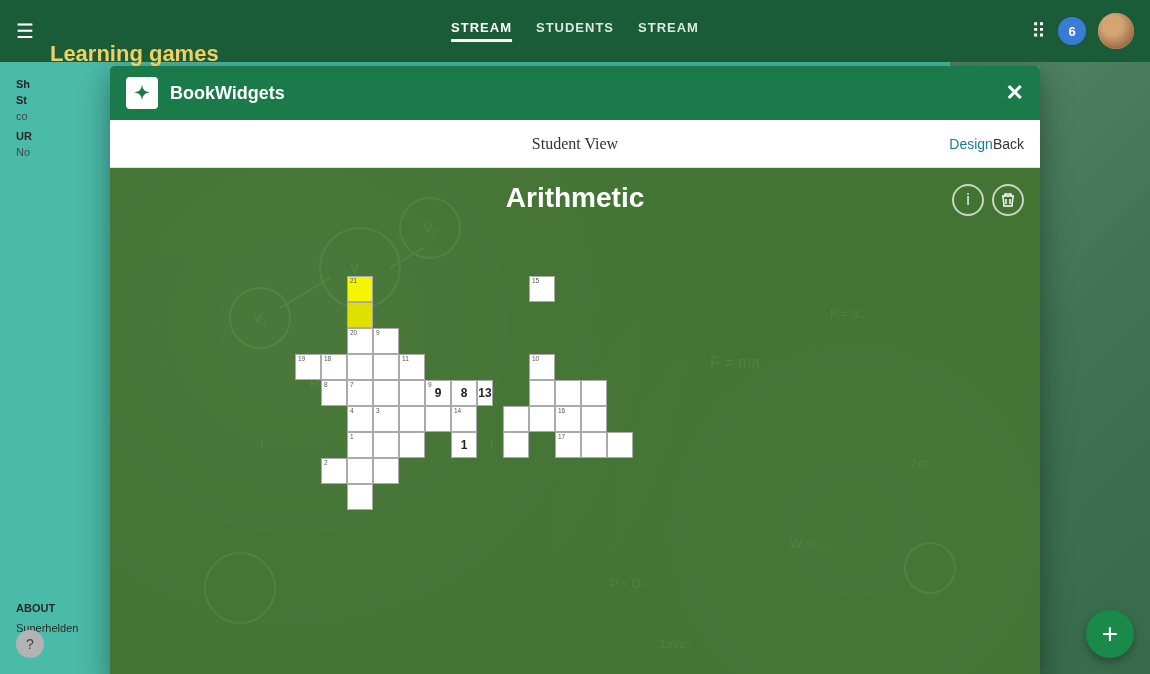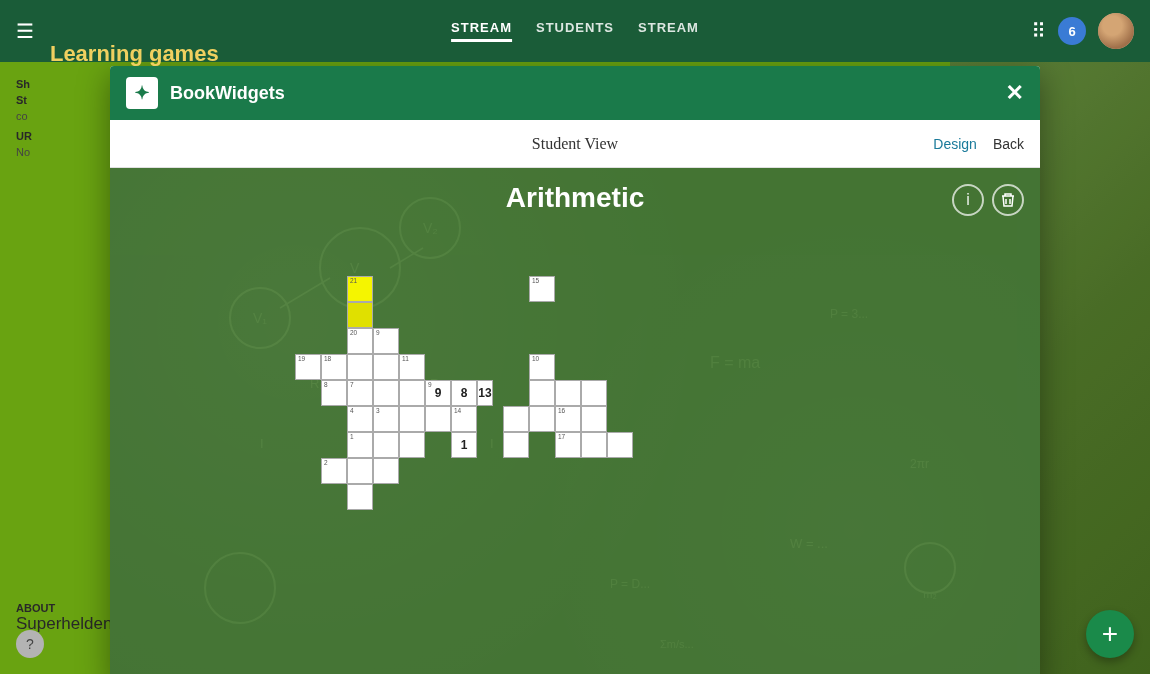--- a/index.html
+++ b/index.html
@@ -89,21 +89,21 @@
       height: 100%;
       background: radial-gradient(circle at 40% 35%, #d4a574 30%, #a0704a 70%);
       border-radius: 50%;
     }
 
     
     .bg-content {
       width: 100%;
       height: calc(674px - 62px);
       position: relative;
-      background: #84cc16;
+      background: #5eead4;
       overflow: hidden;
     }
     .bg-photo {
       position: absolute;
       top: 0; right: 0;
       width: 200px;
       height: 100%;
       background: linear-gradient(135deg, #6a8a5a, #4a6a3a, #3a5a2a);
       opacity: 0.7;
     }
@@ -127,21 +127,21 @@
     }
     .topics-label {
       font-size: 11px;
       font-weight: bold;
       color: #333;
       position: absolute;
       bottom: 60px;
       left: 16px;
     }
     .topics-item {
-      font-size: 17px;
+      font-size: 11px;
       color: #333;
       position: absolute;
       bottom: 40px;
       left: 16px;
       margin-top: 44px;
     }
     .help-btn {
       position: absolute;
       bottom: 16px;
       left: 16px;
@@ -262,21 +262,20 @@
     .student-view-label {
       font-size: 16px;
       color: #333;
       font-weight: 500;
       font-family: Liberation Serif, serif;
     }
     .subheader-actions {
       position: absolute;
       right: 16px;
       display: flex;
-      gap: 16px;
     }
     .design-link {
       color: #1a7a9a;
       font-size: 14px;
       cursor: pointer;
       text-decoration: none;
     }
     .back-link {
       color: #333;
       font-size: 14px;

